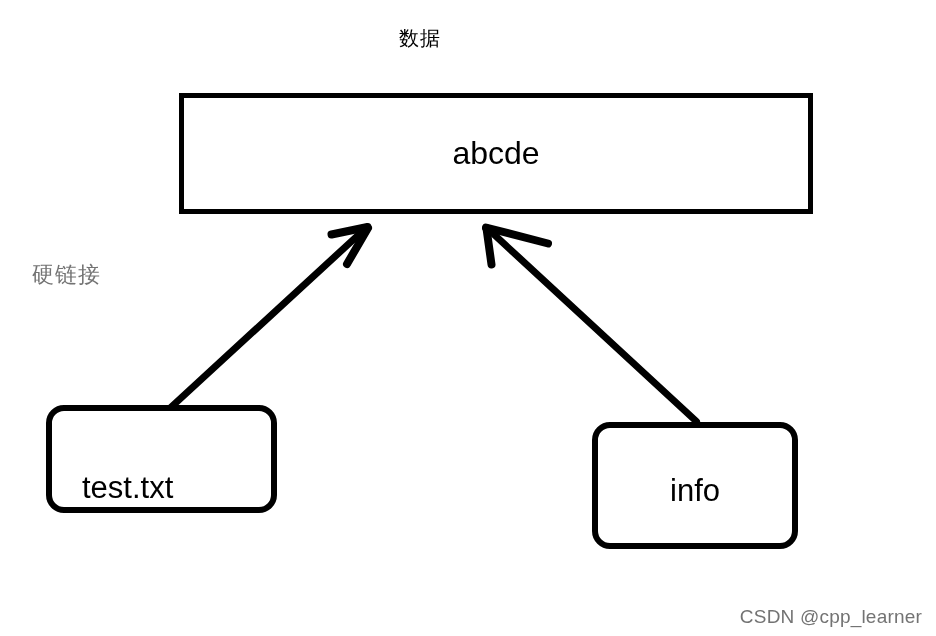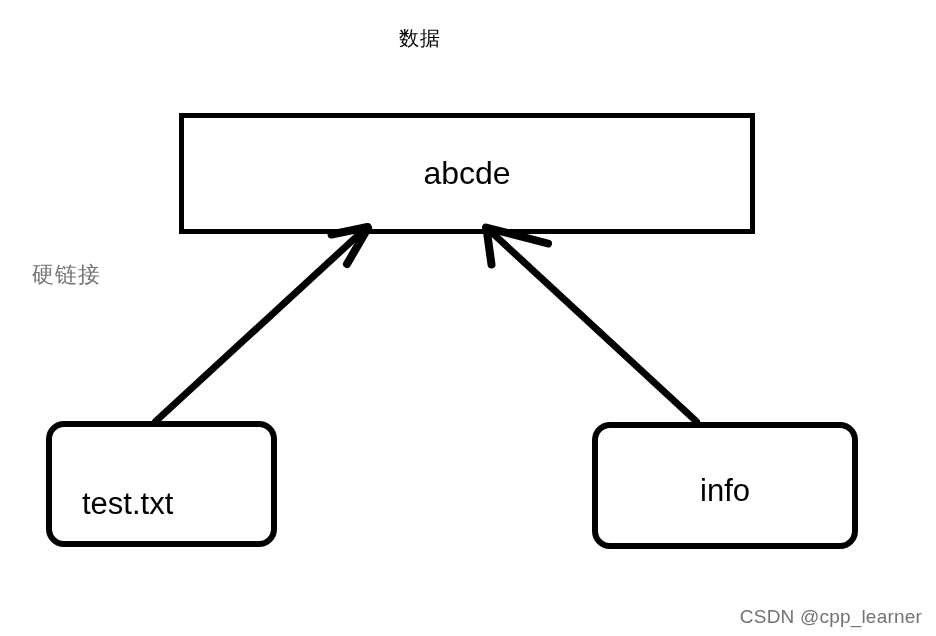--- a/index.html
+++ b/index.html
@@ -31,26 +31,25 @@
     color: #000000;
     letter-spacing: 1px;
     white-space: nowrap;
   }
 
   
   .data-box {
     position: absolute;
     left: 179px;
     top: 93px;
-    width: 576px;
+    width: 634px;
     height: 121px;
     box-sizing: border-box;
     border: 5px solid #000000;
     background: #ffffff;
-    margin-top: 20px;
   }
   .data-box-label {
     position: absolute;
     left: 0;
     right: 0;
     top: 50%;
     transform: translateY(-52%);
     text-align: center;
     font-size: 32px;
     color: #000000;
@@ -72,28 +71,28 @@
   
   .file-box {
     position: absolute;
     box-sizing: border-box;
     border: 6px solid #000000;
     border-radius: 18px;
     background: #ffffff;
   }
   .file-box.left {
     left: 46px;
-    top: 421px;
+    top: 405px;
     width: 231px;
-    height: 126px;
+    height: 108px;
   }
   .file-box.right {
     left: 592px;
     top: 422px;
-    width: 266px;
+    width: 206px;
     height: 127px;
   }
   .file-box-label {
     position: absolute;
     font-size: 31px;
     color: #000000;
     white-space: nowrap;
   }
   .file-box.left .file-box-label {
     left: 30px;

